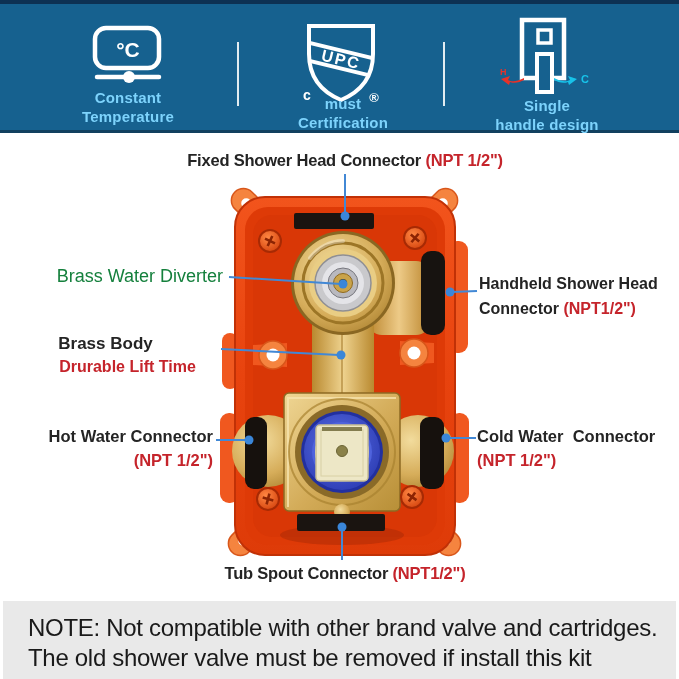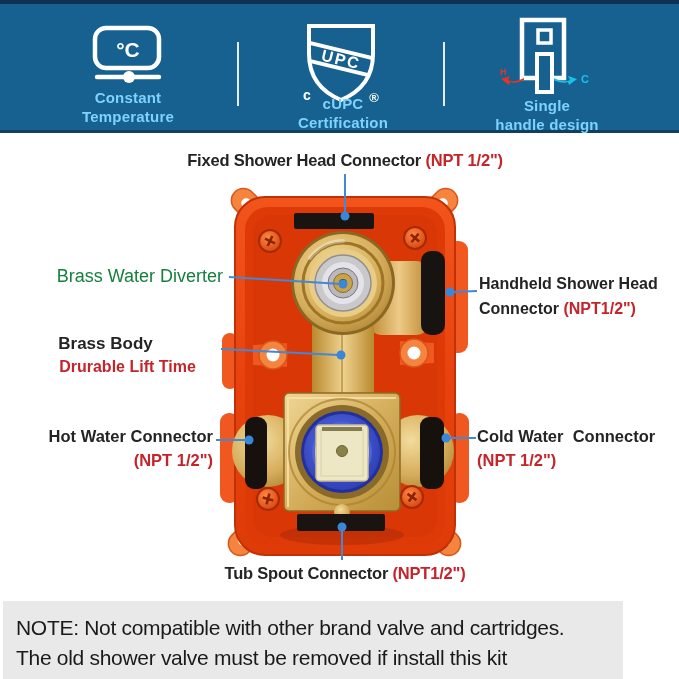--- a/index.html
+++ b/index.html
@@ -35,23 +35,23 @@
   .lbl-diverter{left:20px;top:266px;width:203px;text-align:right;font-size:18px;font-weight:400;color:#15803d;}
   .lbl-handheld{left:479px;top:271px;width:196px;text-align:left;font-size:16px;font-weight:700;line-height:25px;}
   .lbl-brassbody{left:0;top:332px;width:211px;text-align:center;font-size:17px;font-weight:700;line-height:23px;}
   .lbl-brassbody .sub{font-size:16px;font-weight:600;padding-left:44px;}
   .lbl-hot{left:0;top:424px;width:213px;text-align:right;font-size:16.5px;font-weight:700;line-height:24px;}
   .lbl-cold{left:477px;top:424px;width:200px;text-align:left;font-size:16.5px;font-weight:700;line-height:24px;}
   .pre{white-space:pre-wrap;}
   .lbl-tub{left:120px;top:564px;width:450px;text-align:center;font-size:16.5px;font-weight:700;letter-spacing:-.2px;}
   
   .note{
-    position:absolute;left:3px;top:601px;width:620px;height:78px;background:#e9e9e9;
-    color:#1a1a1a;font-size:21px;line-height:30px;letter-spacing:-.3px;
-    padding:12px 0 0 13px;box-sizing:border-box;
+    position:absolute;left:3px;top:601px;width:673px;height:78px;background:#e9e9e9;
+    color:#1a1a1a;font-size:24px;line-height:30px;letter-spacing:-.3px;
+    padding:12px 0 0 25px;box-sizing:border-box;
   }
 </style>
 </head>
 <body>
 
 <div class="stage">
 
   <div class="banner">
 
     <svg class="icon temp" viewBox="0 0 72 58">
@@ -74,21 +74,21 @@
       <path d="M9,6 H73 V34 C73,58 60,72 41,80 C22,72 9,58 9,34 Z" fill="none" stroke="#ffffff" stroke-width="4"></path>
       <g clip-path="url(#shieldClip)">
         <line x1="2" y1="21" x2="80" y2="40" stroke="#ffffff" stroke-width="4"></line>
         <line x1="2" y1="39" x2="80" y2="58" stroke="#ffffff" stroke-width="4"></line>
         <text x="41" y="45" transform="rotate(13.5 41 40)" text-anchor="middle" font-family="Liberation Sans,sans-serif" font-size="16" font-weight="bold" letter-spacing="2" fill="#ffffff">UPC</text>
       </g>
       <text x="7" y="80" text-anchor="middle" font-family="Liberation Sans,sans-serif" font-size="14" font-weight="bold" fill="#ffffff">c</text>
       <text x="74" y="82" text-anchor="middle" font-family="Liberation Sans,sans-serif" font-size="13" font-weight="bold" fill="#ffffff">®</text>
     </svg>
     <div class="ftext f2">
-      <div>cUPC</div>
+      <div>must</div>
       <div>Certification</div>
     </div>
 
     <svg class="icon handle" viewBox="0 0 96 80">
       <rect x="24" y="4" width="42" height="58" fill="none" stroke="#ffffff" stroke-width="4.5"></rect>
       <rect x="40" y="14" width="13" height="13" fill="none" stroke="#ffffff" stroke-width="3.5"></rect>
       <rect x="39" y="38" width="15" height="38" fill="#16618f" stroke="#ffffff" stroke-width="4"></rect>
       <path d="M26,62 C18,66 14,66 10,64 L12,60 L3,63 L11,69 L12,66 C17,68 22,66 26,64 Z" fill="#e63228"></path>
       <text x="2" y="59" font-family="Liberation Sans,sans-serif" font-size="9" font-weight="bold" fill="#e63228">H</text>
       <path d="M56,62 C64,66 68,66 72,64 L70,60 L79,63 L71,69 L70,66 C65,68 60,66 56,64 Z" fill="#17c3ea"></path>

